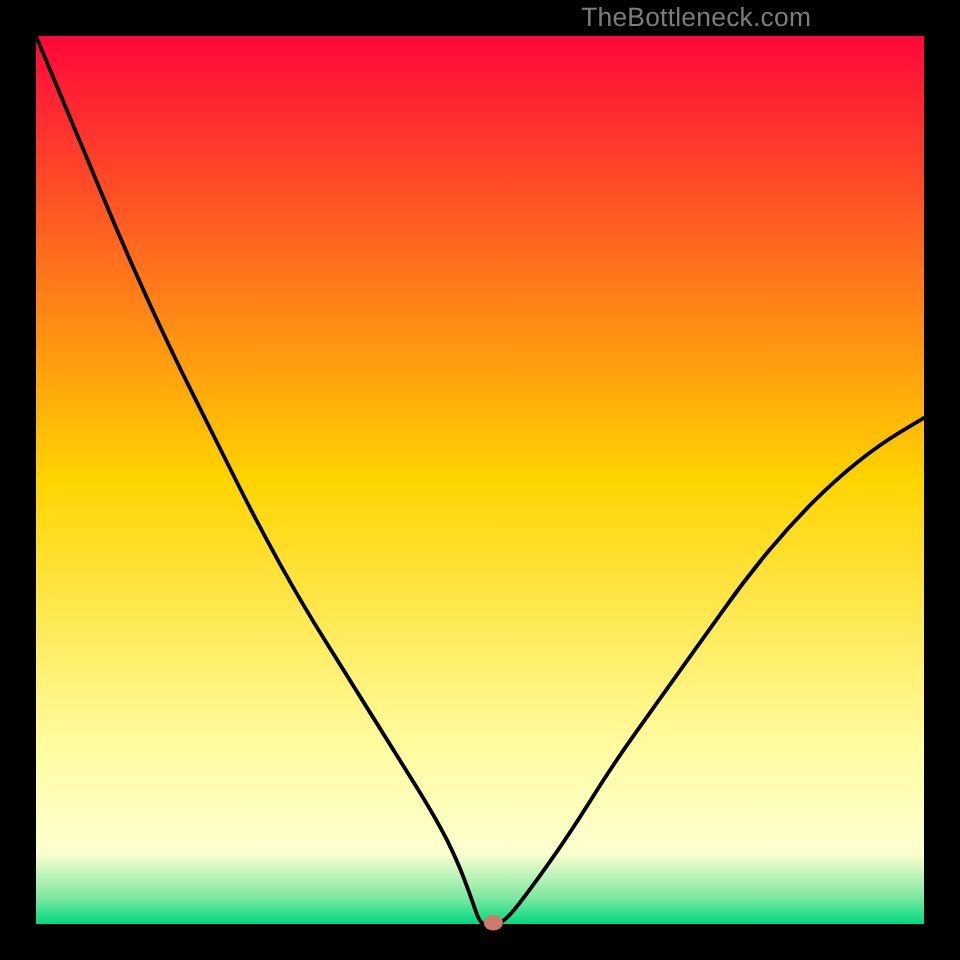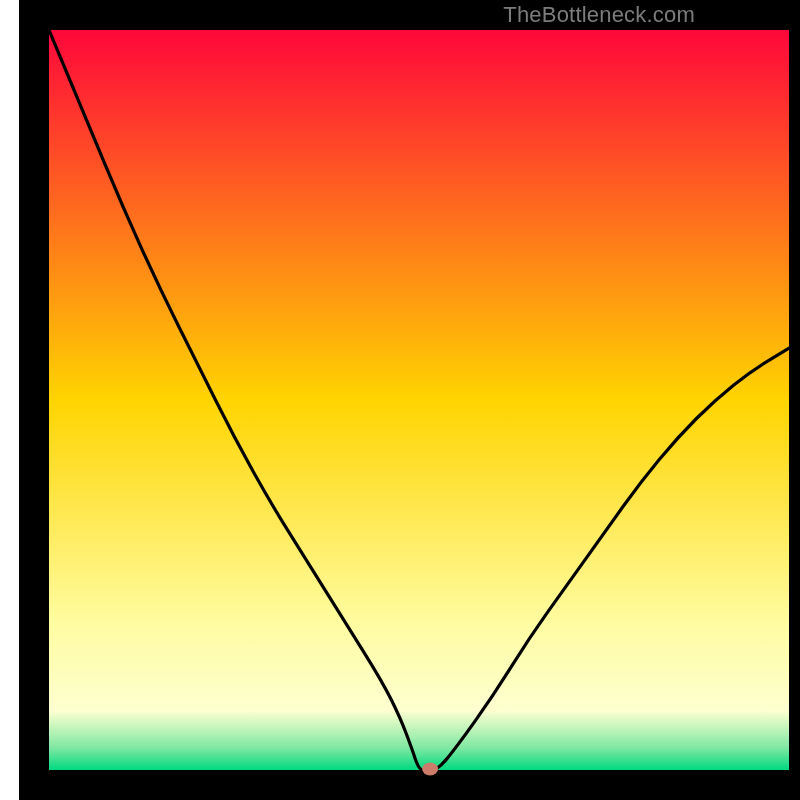--- a/index.html
+++ b/index.html
@@ -8,21 +8,20 @@
     background: #fff;
     width: 800px;
     height: 800px;
     overflow: hidden;
     font-family: Arial, Helvetica, sans-serif;
   }
   .frame {
     position: relative;
     width: 684px;
     height: 800px;
-    padding-left: 19px;
   }
   .attribution {
     position: absolute;
     top: 2px;
     right: 8px;
     font-size: 22px;
     font-weight: 500;
     color: #7c7c7c;
     letter-spacing: 0.2px;
   }

